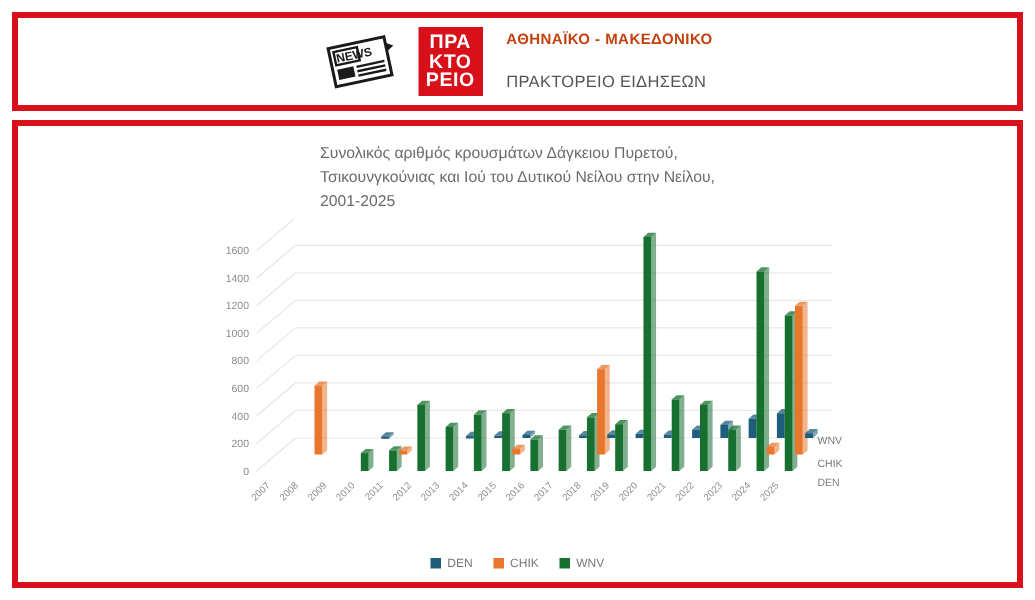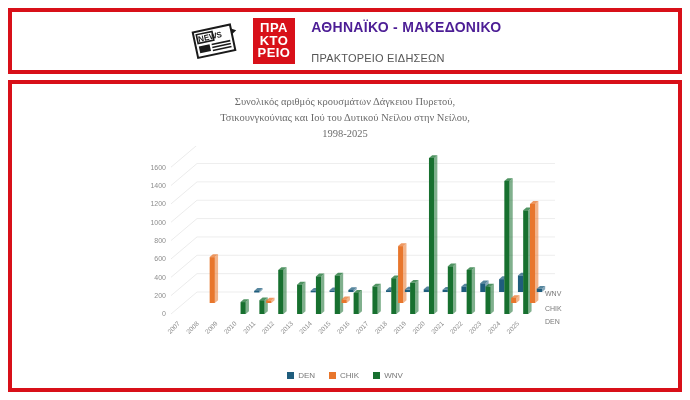--- a/index.html
+++ b/index.html
@@ -29,37 +29,37 @@
   .news-icon { width: 52px; height: 42px; flex: 0 0 auto; }
   .logo-box {
     background: #d81019; color: #ffffff;
     font-weight: bold; font-size: 13px; line-height: 12.5px;
     letter-spacing: .4px;
     padding: 4px 5px 4px 5px; text-align: center;
     font-family: "Liberation Sans", sans-serif;
   }
   .brand-text { margin-left: 4px; }
   .brand-line1 {
-    font-size: 14px; font-weight: bold; color: #4c1d95; letter-spacing: .3px;
+    font-size: 10px; font-weight: bold; color: #c2410c; letter-spacing: .3px;
     white-space: nowrap;
   }
   .brand-line2 {
     font-size: 11px; color: #555555; letter-spacing: .2px; margin-top: 17px;
     white-space: nowrap;
   }
 
   
   .chart-panel {
     position: absolute; left: 0; top: 0; right: 0; bottom: 0;
     display: flex; flex-direction: column; align-items: center;
     padding-top: 10px;
   }
   .chart-title {
-    text-align: center; color: #6b6b6b; font-size: 10.5px; line-height: 16px;
-    font-family: Liberation Serif, serif;
+    text-align: left; color: #6b6b6b; font-size: 10.5px; line-height: 16px;
+    font-family: Liberation Sans, sans-serif;
   }
   .chart-title div { white-space: nowrap; }
 
   .plot-wrap { position: relative; width: 440px; height: 215px; margin-top: 4px; }
 
   svg.chart { display: block; }
   .axis-label { font-size: 7px; fill: #8d8d8d; font-family: "Liberation Sans", sans-serif; }
   .xtick { font-size: 6.5px; fill: #8d8d8d; font-family: "Liberation Sans", sans-serif; }
   .series-tag { font-size: 7px; fill: #7a7a7a; font-family: "Liberation Sans", sans-serif; }
 
@@ -106,21 +106,21 @@
 
     </div>
   </div>
 
   <div class="frame-bottom">
     <div class="chart-panel">
 
       <div class="chart-title">
         <div>Συνολικός αριθμός κρουσμάτων Δάγκειου Πυρετού,</div>
         <div>Τσικουνγκούνιας και Ιού του Δυτικού Νείλου στην Νείλου,</div>
-        <div>1998-2025</div>
+        <div>2001-2025</div>
       </div>
 
       <div class="plot-wrap">
         <svg class="chart" id="chart-svg" width="440" height="215" viewBox="0 0 440 215">
             <g>
               <line x1="46" y1="168" x2="72" y2="146" stroke="#e6e6e6" stroke-width="0.8"></line>
               <line x1="72" y1="146" x2="430" y2="146" stroke="#e9e9e9" stroke-width="0.8"></line>
               <line x1="46" y1="149.64705882352942" x2="72" y2="127.64705882352942" stroke="#e6e6e6" stroke-width="0.8"></line>
               <line x1="72" y1="127.64705882352942" x2="430" y2="127.64705882352942" stroke="#e9e9e9" stroke-width="0.8"></line>
               <line x1="46" y1="131.29411764705884" x2="72" y2="109.29411764705884" stroke="#e6e6e6" stroke-width="0.8"></line>

